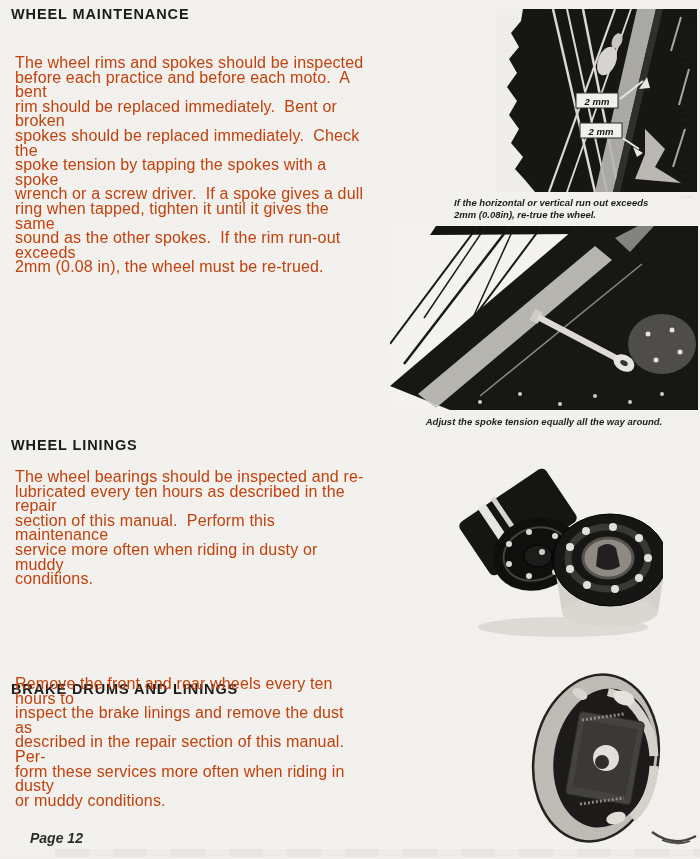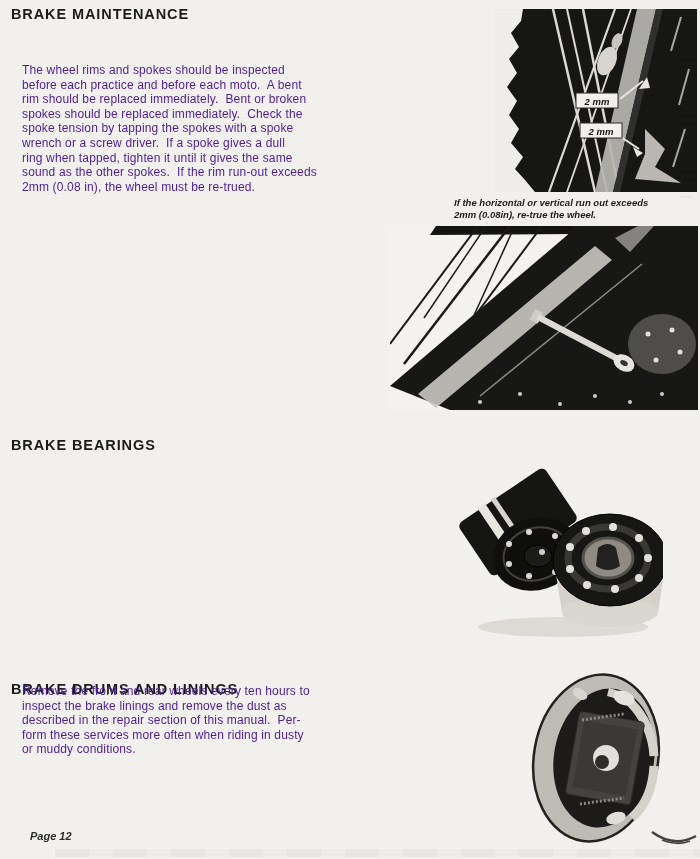--- a/index.html
+++ b/index.html
@@ -7,30 +7,30 @@
     position:relative;width:700px;height:859px;margin:0 auto;
     background:#f2f1ee;overflow:hidden;
     font-family:"Liberation Sans",sans-serif;color:#232323;
   }
   .abs{position:absolute;}
   h2.heading{
     margin:0;font-size:14.5px;font-weight:bold;letter-spacing:.9px;
     color:#1b1b1b;white-space:nowrap;
   }
   .bodytext{
-    margin:11px;font-size:12px;line-height:14.6px;letter-spacing:.15px;
-    white-space:pre-wrap;color:#4c1d95;
+    margin:4px;font-size:16px;line-height:14.6px;letter-spacing:.15px;
+    white-space:pre-wrap;color:#c2410c;
   }
   .caption{
     font-style:italic;font-weight:600;font-size:9.5px;line-height:11.5px;
     color:#1d1d1d;white-space:pre-wrap;
   }
   .caption.center{text-align:center;}
   .footer{
-    font-style:italic;font-weight:600;font-size:11px;color:#2c2c2c;
+    font-style:italic;font-weight:600;font-size:14px;color:#2c2c2c;
   }
   figure{margin:0;}
   .svg-label{
     font-family:"Liberation Sans",sans-serif;
     font-style:italic;font-weight:600;font-size:9.5px;fill:#161616;
   }
   .noise{
     pointer-events:none;
     background:repeating-linear-gradient(0deg, rgba(0,0,0,.018) 0 1px, transparent 1px 4px);
     opacity:.5;
@@ -42,21 +42,21 @@
   .margin-smudge{
     background:repeating-linear-gradient(0deg, rgba(60,60,58,.12) 0 2px, transparent 2px 7px);
     opacity:.45;border-radius:3px;
   }
 </style>
 </head>
 <body>
 
 <div class="page">
 
-  <h2 class="heading abs" style="left:11px;top:6px;">BRAKE MAINTENANCE</h2>
+  <h2 class="heading abs" style="left:11px;top:6px;">WHEEL MAINTENANCE</h2>
 
   <p class="bodytext abs" style="left:11px;top:52px;width:350px;">The wheel rims and spokes should be inspected
 before each practice and before each moto.  A bent
 rim should be replaced immediately.  Bent or broken
 spokes should be replaced immediately.  Check the
 spoke tension by tapping the spokes with a spoke
 wrench or a screw driver.  If a spoke gives a dull
 ring when tapped, tighten it until it gives the same
 sound as the other spokes.  If the rim run-out exceeds
 2mm (0.08 in), the wheel must be re-trued.</p>
@@ -140,24 +140,30 @@
 
       <g fill="#cfccc6">
         <circle cx="90" cy="176" r="2"></circle>
           <circle cx="130" cy="168" r="2"></circle>
         <circle cx="170" cy="178" r="2"></circle>
           <circle cx="205" cy="170" r="2"></circle>
         <circle cx="240" cy="176" r="2"></circle>
           <circle cx="272" cy="168" r="2"></circle>
       </g>
     </svg>
-  </figure>
-
-  <h2 class="heading abs" style="left:11px;top:437px;">BRAKE BEARINGS</h2>
-
+    <figcaption class="caption center abs" style="left:0;top:190px;width:308px;">Adjust the spoke tension equally all the way around.</figcaption>
+  </figure>
+
+  <h2 class="heading abs" style="left:11px;top:437px;">WHEEL LININGS</h2>
+
+  <p class="bodytext abs" style="left:11px;top:466px;width:350px;">The wheel bearings should be inspected and re-
+lubricated every ten hours as described in the repair
+section of this manual.  Perform this maintenance
+service more often when riding in dusty or muddy
+conditions.</p>
 
   <figure class="abs" style="left:458px;top:462px;width:205px;height:178px;">
     <svg width="205" height="178" viewBox="0 0 205 178">
       <ellipse cx="105" cy="165" rx="85" ry="10" fill="#c9c6c0" opacity=".5"></ellipse>
 
       <g transform="rotate(-34 60 60)">
         <rect x="8" y="28" width="104" height="64" rx="6" fill="#151513"></rect>
         <rect x="34" y="26" width="9" height="68" fill="#e8e6e1"></rect>
         <rect x="50" y="26" width="5" height="68" fill="#d8d5cf"></rect>
       </g>

